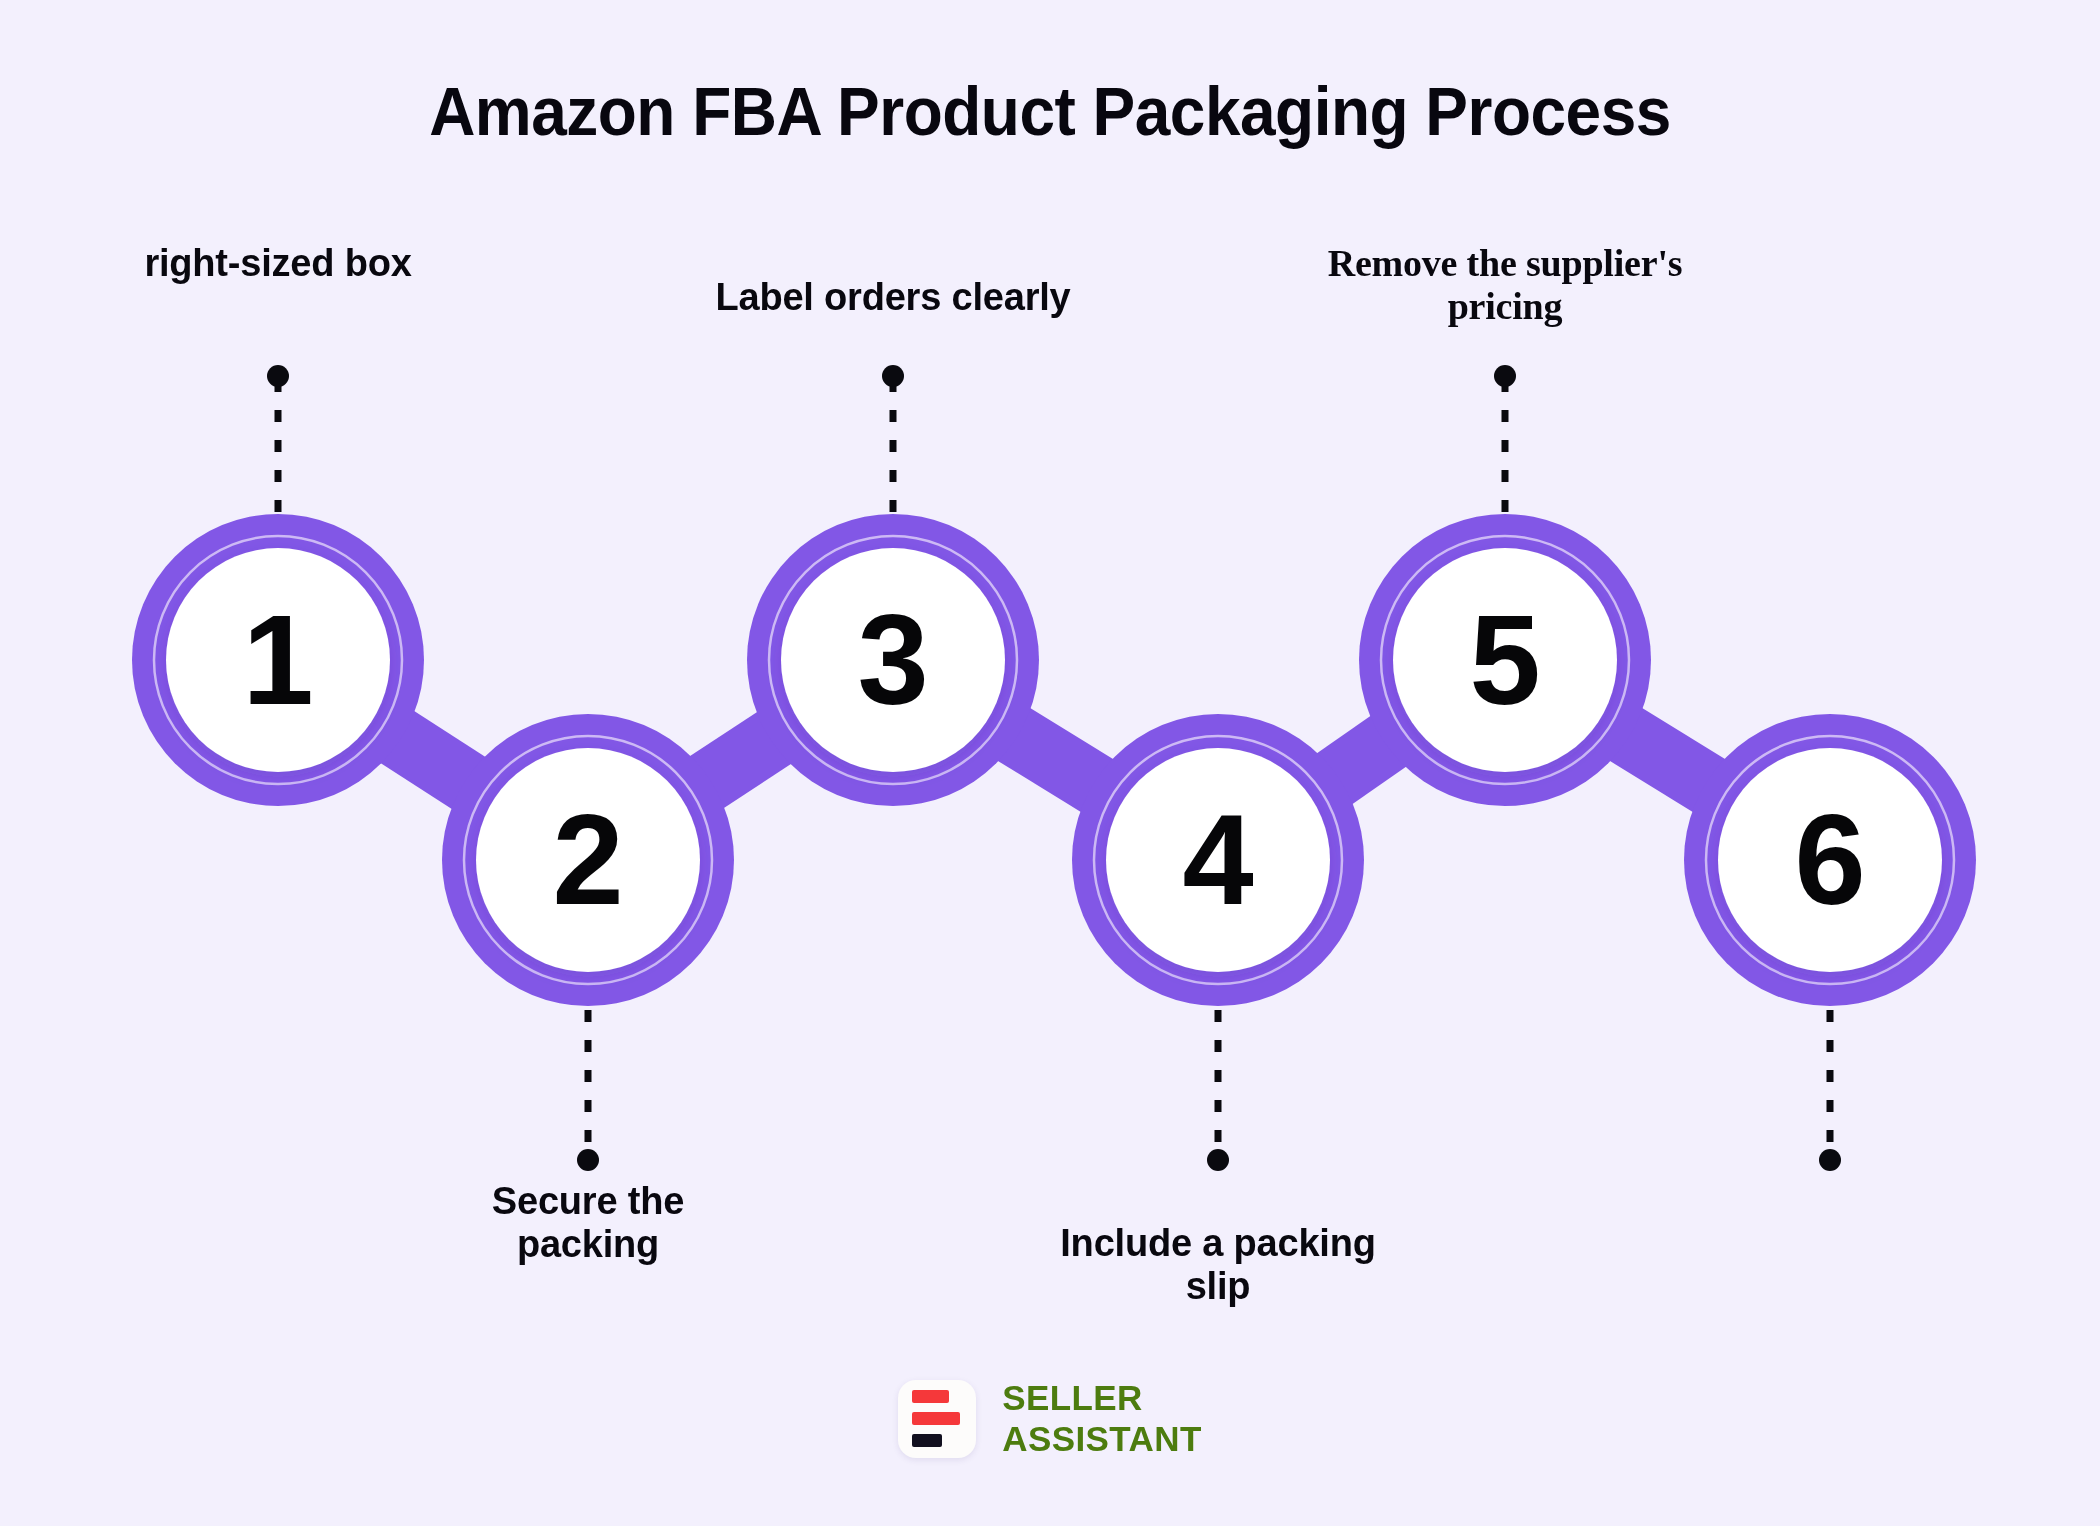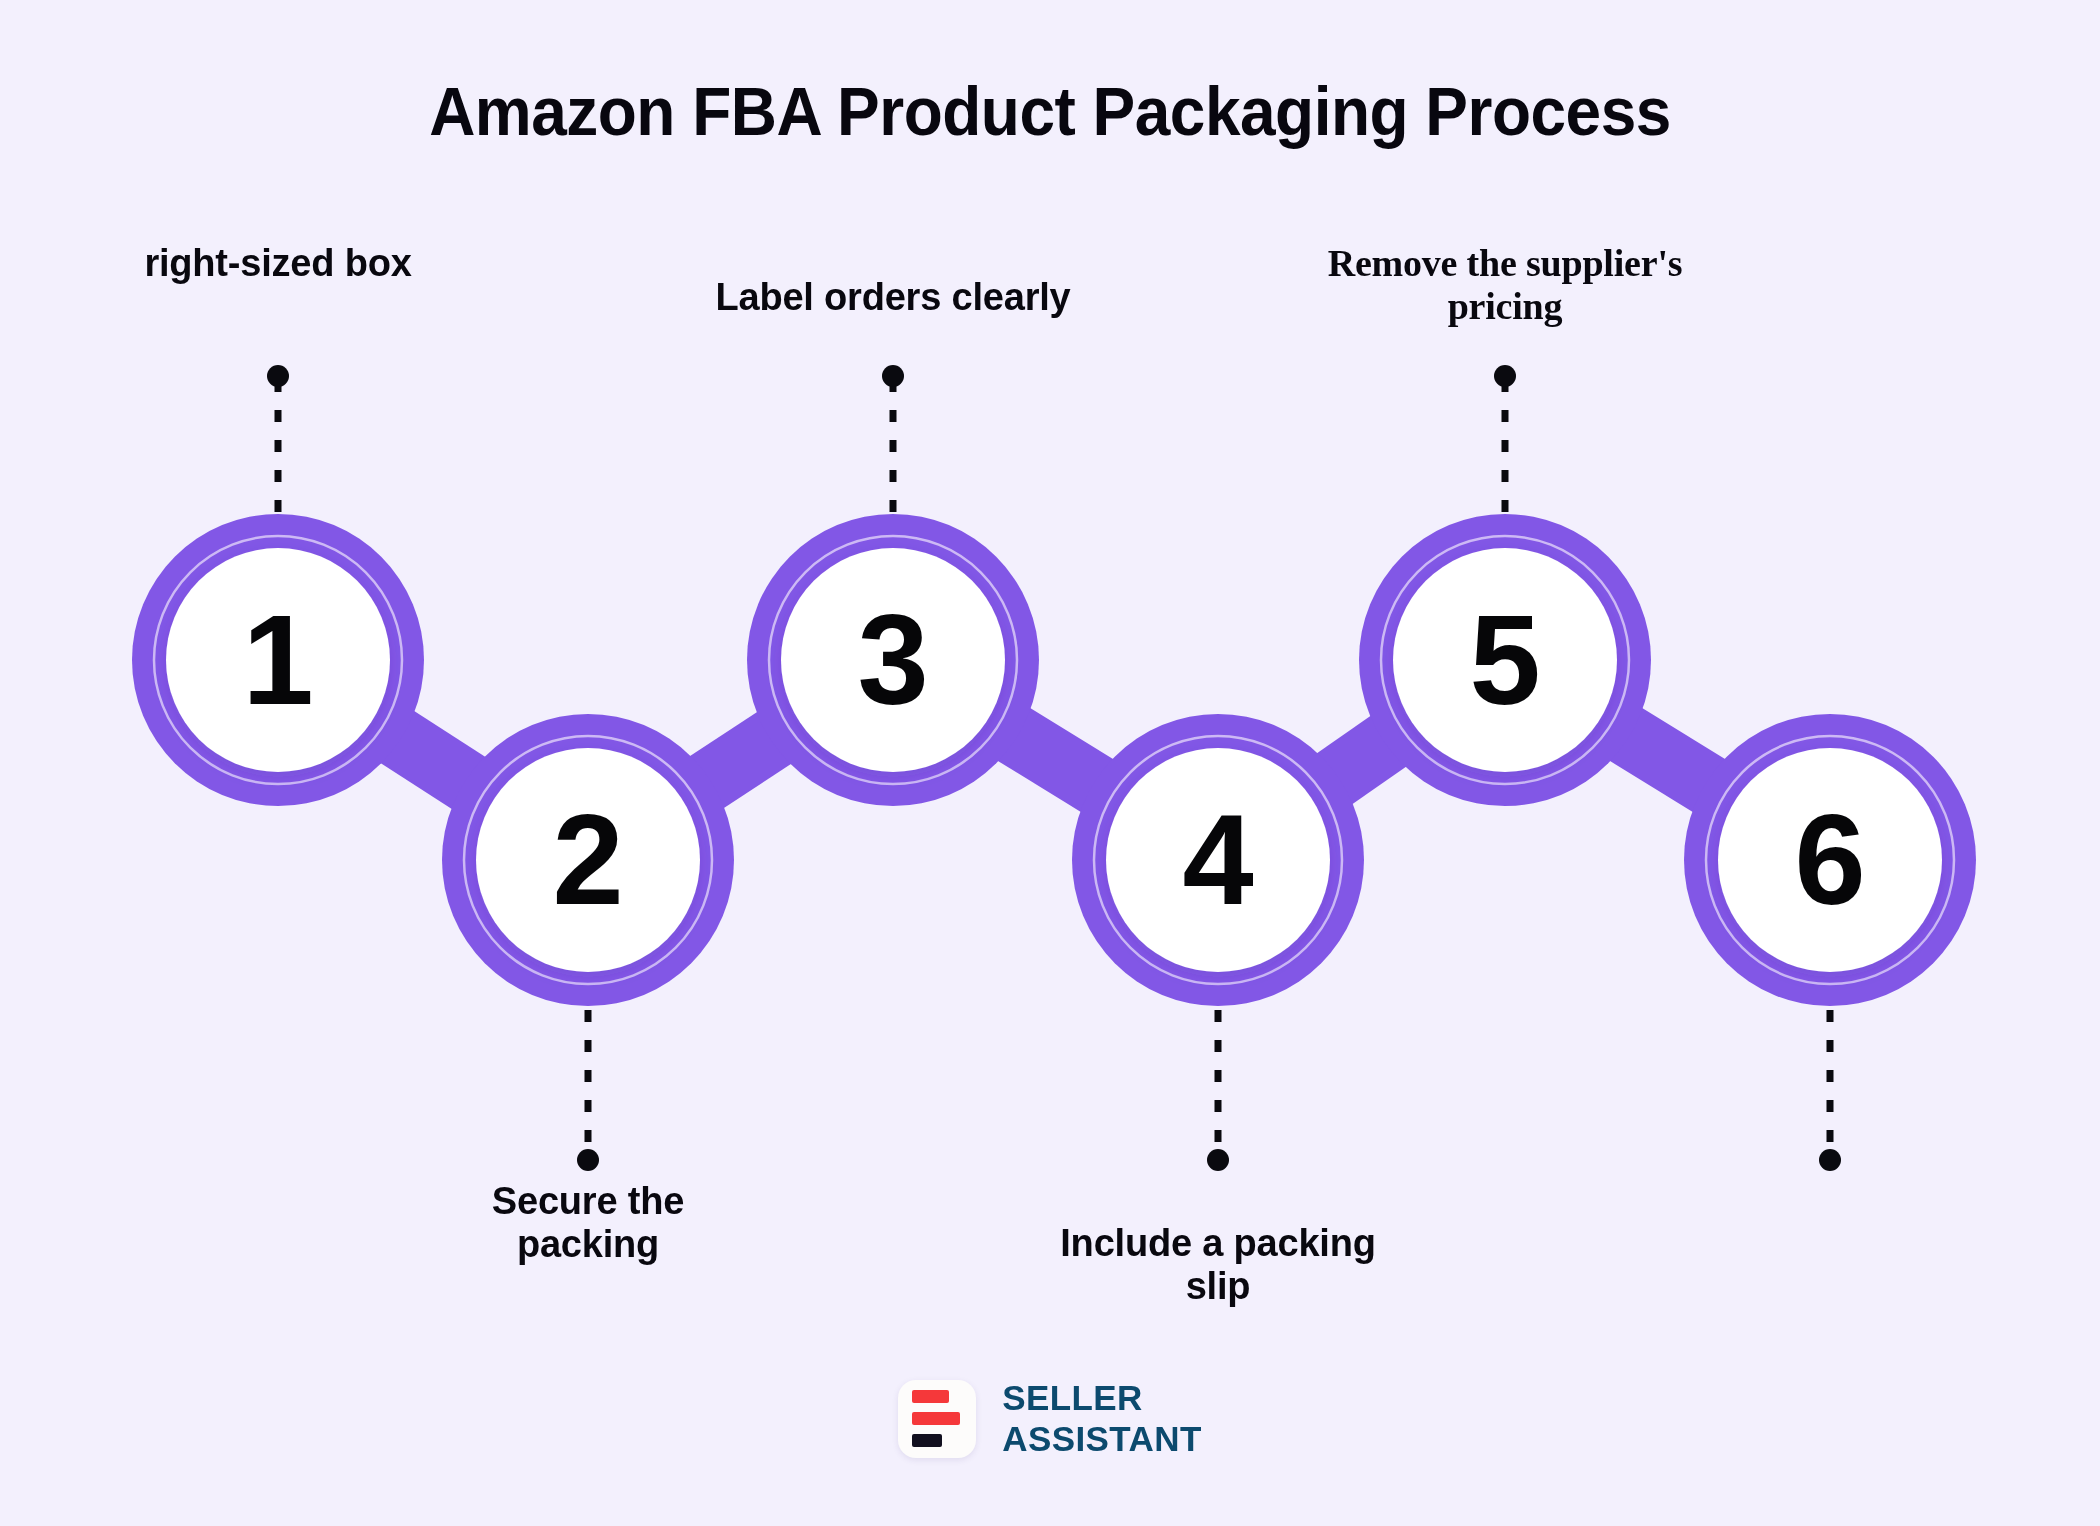--- a/index.html
+++ b/index.html
@@ -74,21 +74,21 @@
     box-shadow:0 2px 6px rgba(60,40,120,.10);
   }
   #logo-mark i { display:block; height:13px; border-radius:2px; }
   #logo-bar-1 { width:37px; background:#f5383a; }
   #logo-bar-2 { width:48px; background:#f5383a; }
   #logo-bar-3 { width:30px; background:#12101f; }
   #logo-text {
     font-size:35px;
     font-weight:bold;
     line-height:1.16;
-    color:#0c4a6e;
+    color:#4d7c0f;
     letter-spacing:0.4px;
     font-family:"Liberation Sans", sans-serif;
   }
   #logo-text span { display:block; }
 </style>
 </head>
 <body>
 
 <div id="title">Amazon FBA Product Packaging Process</div>
 

